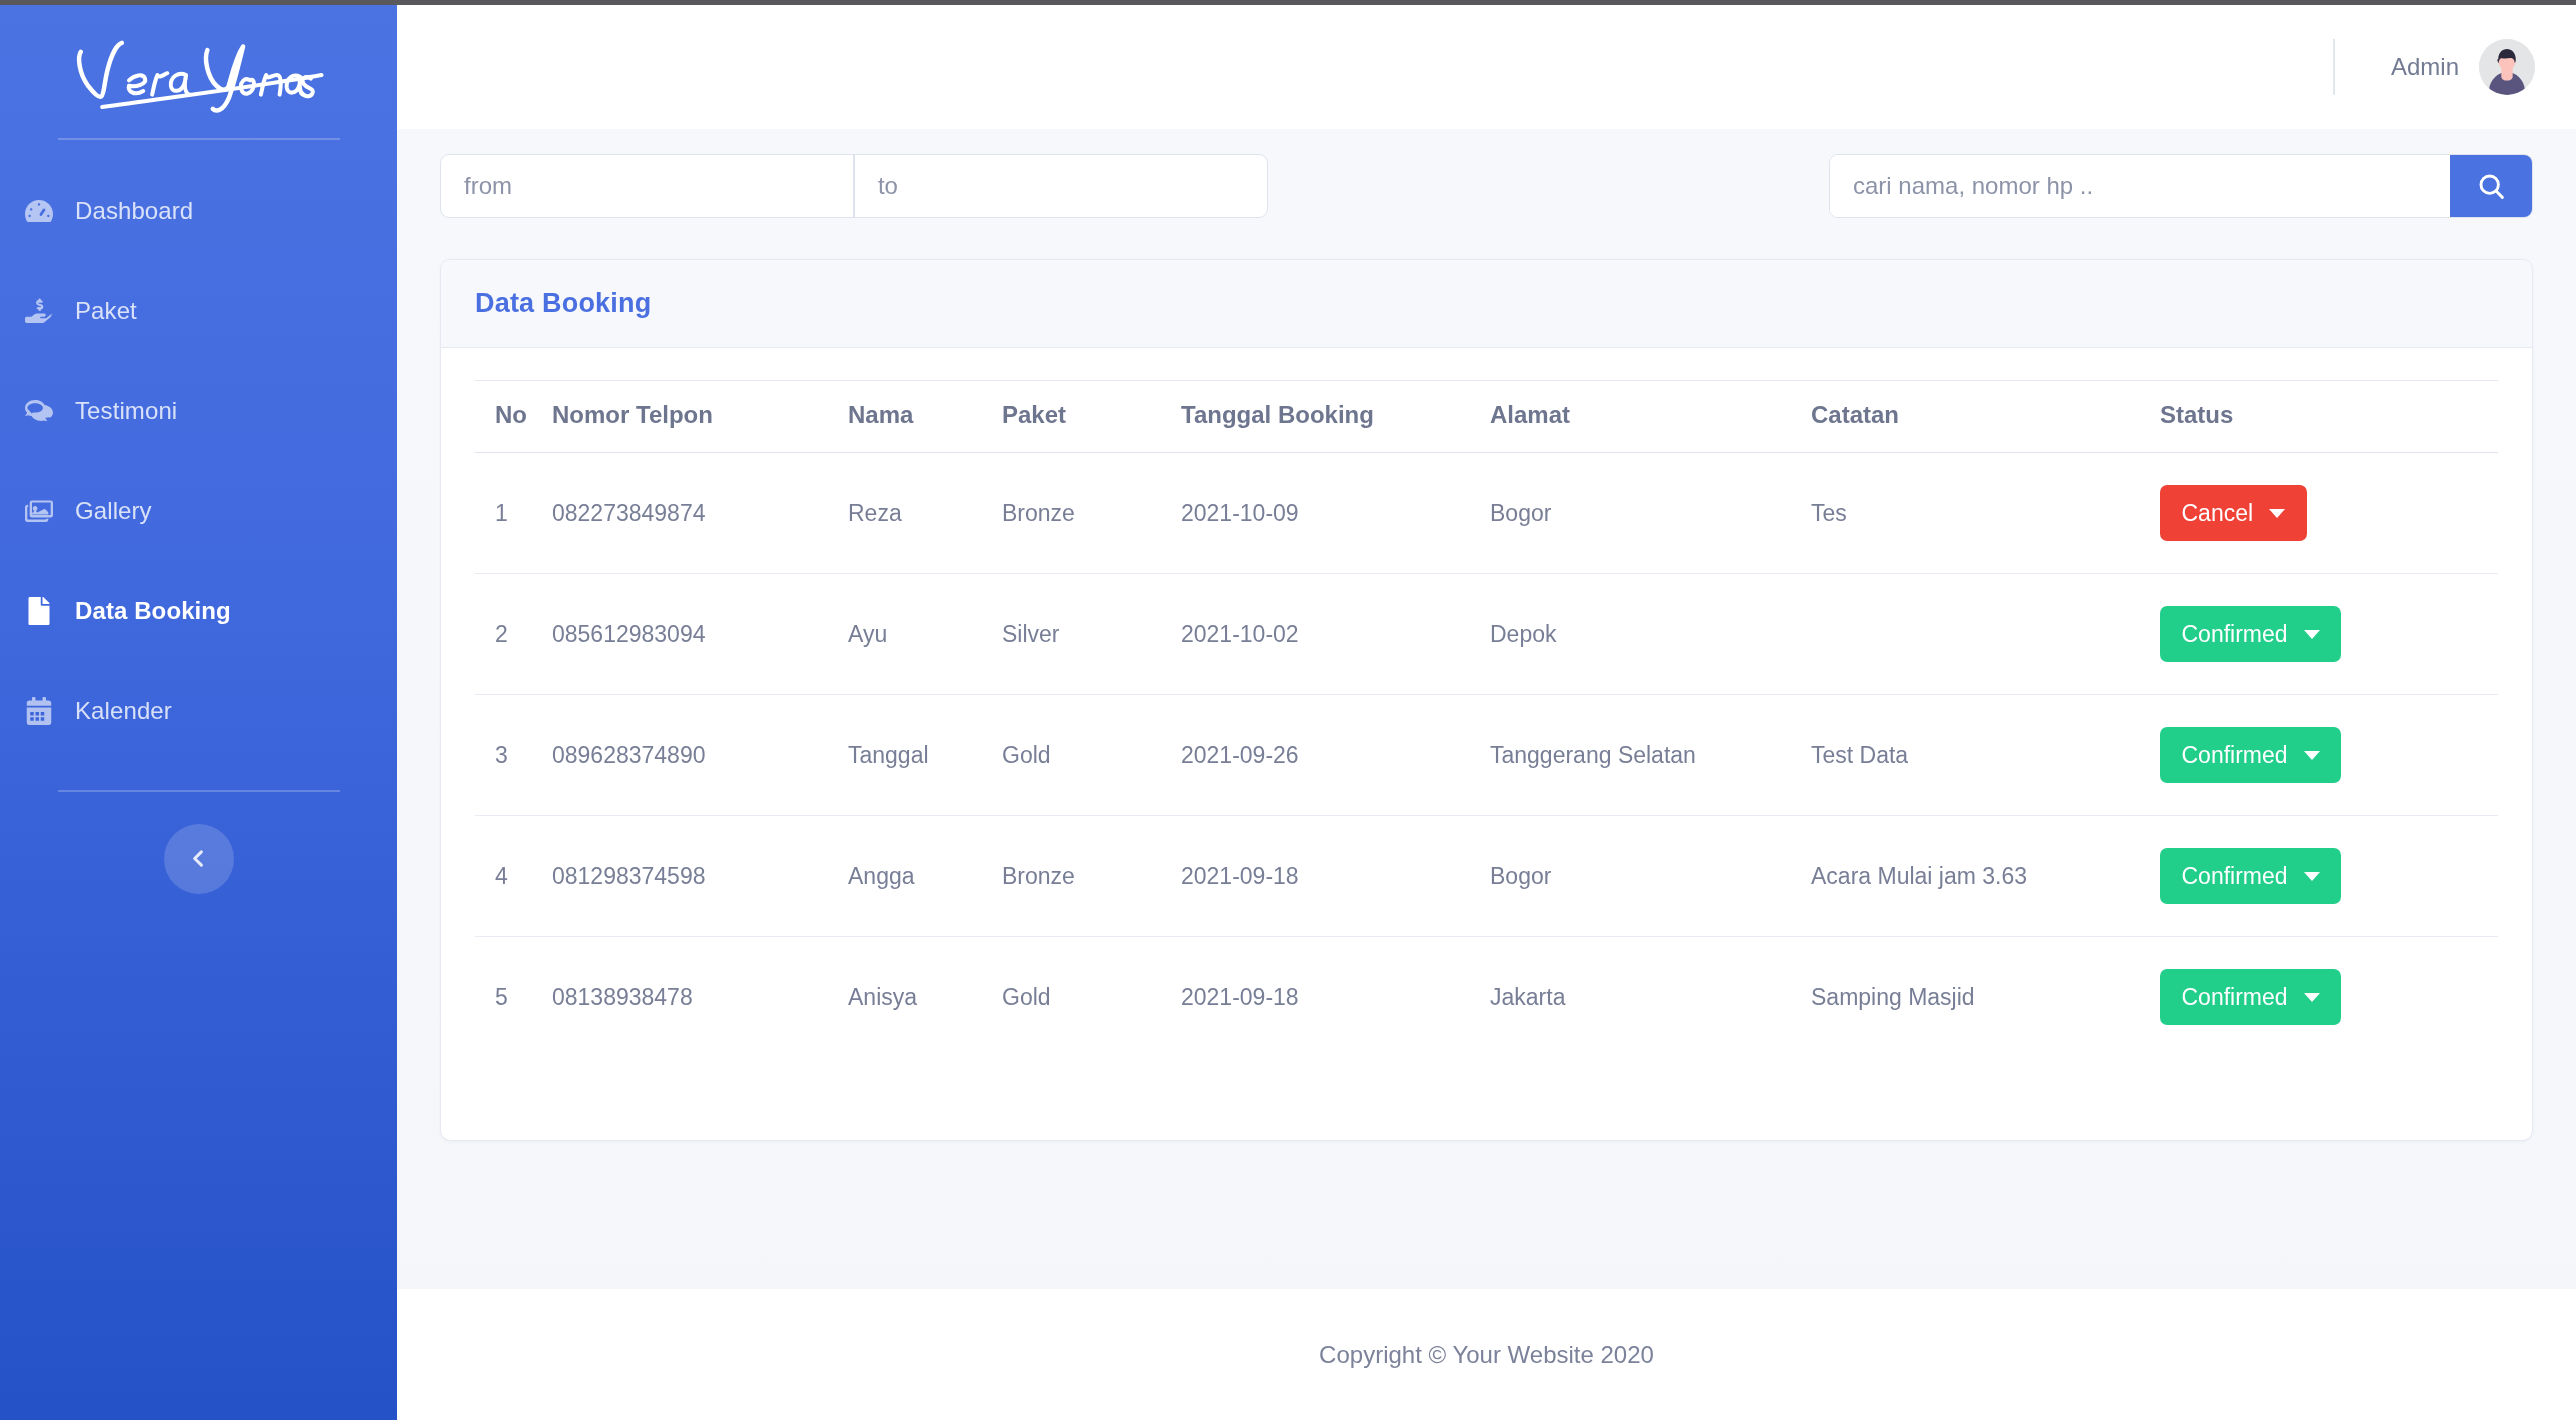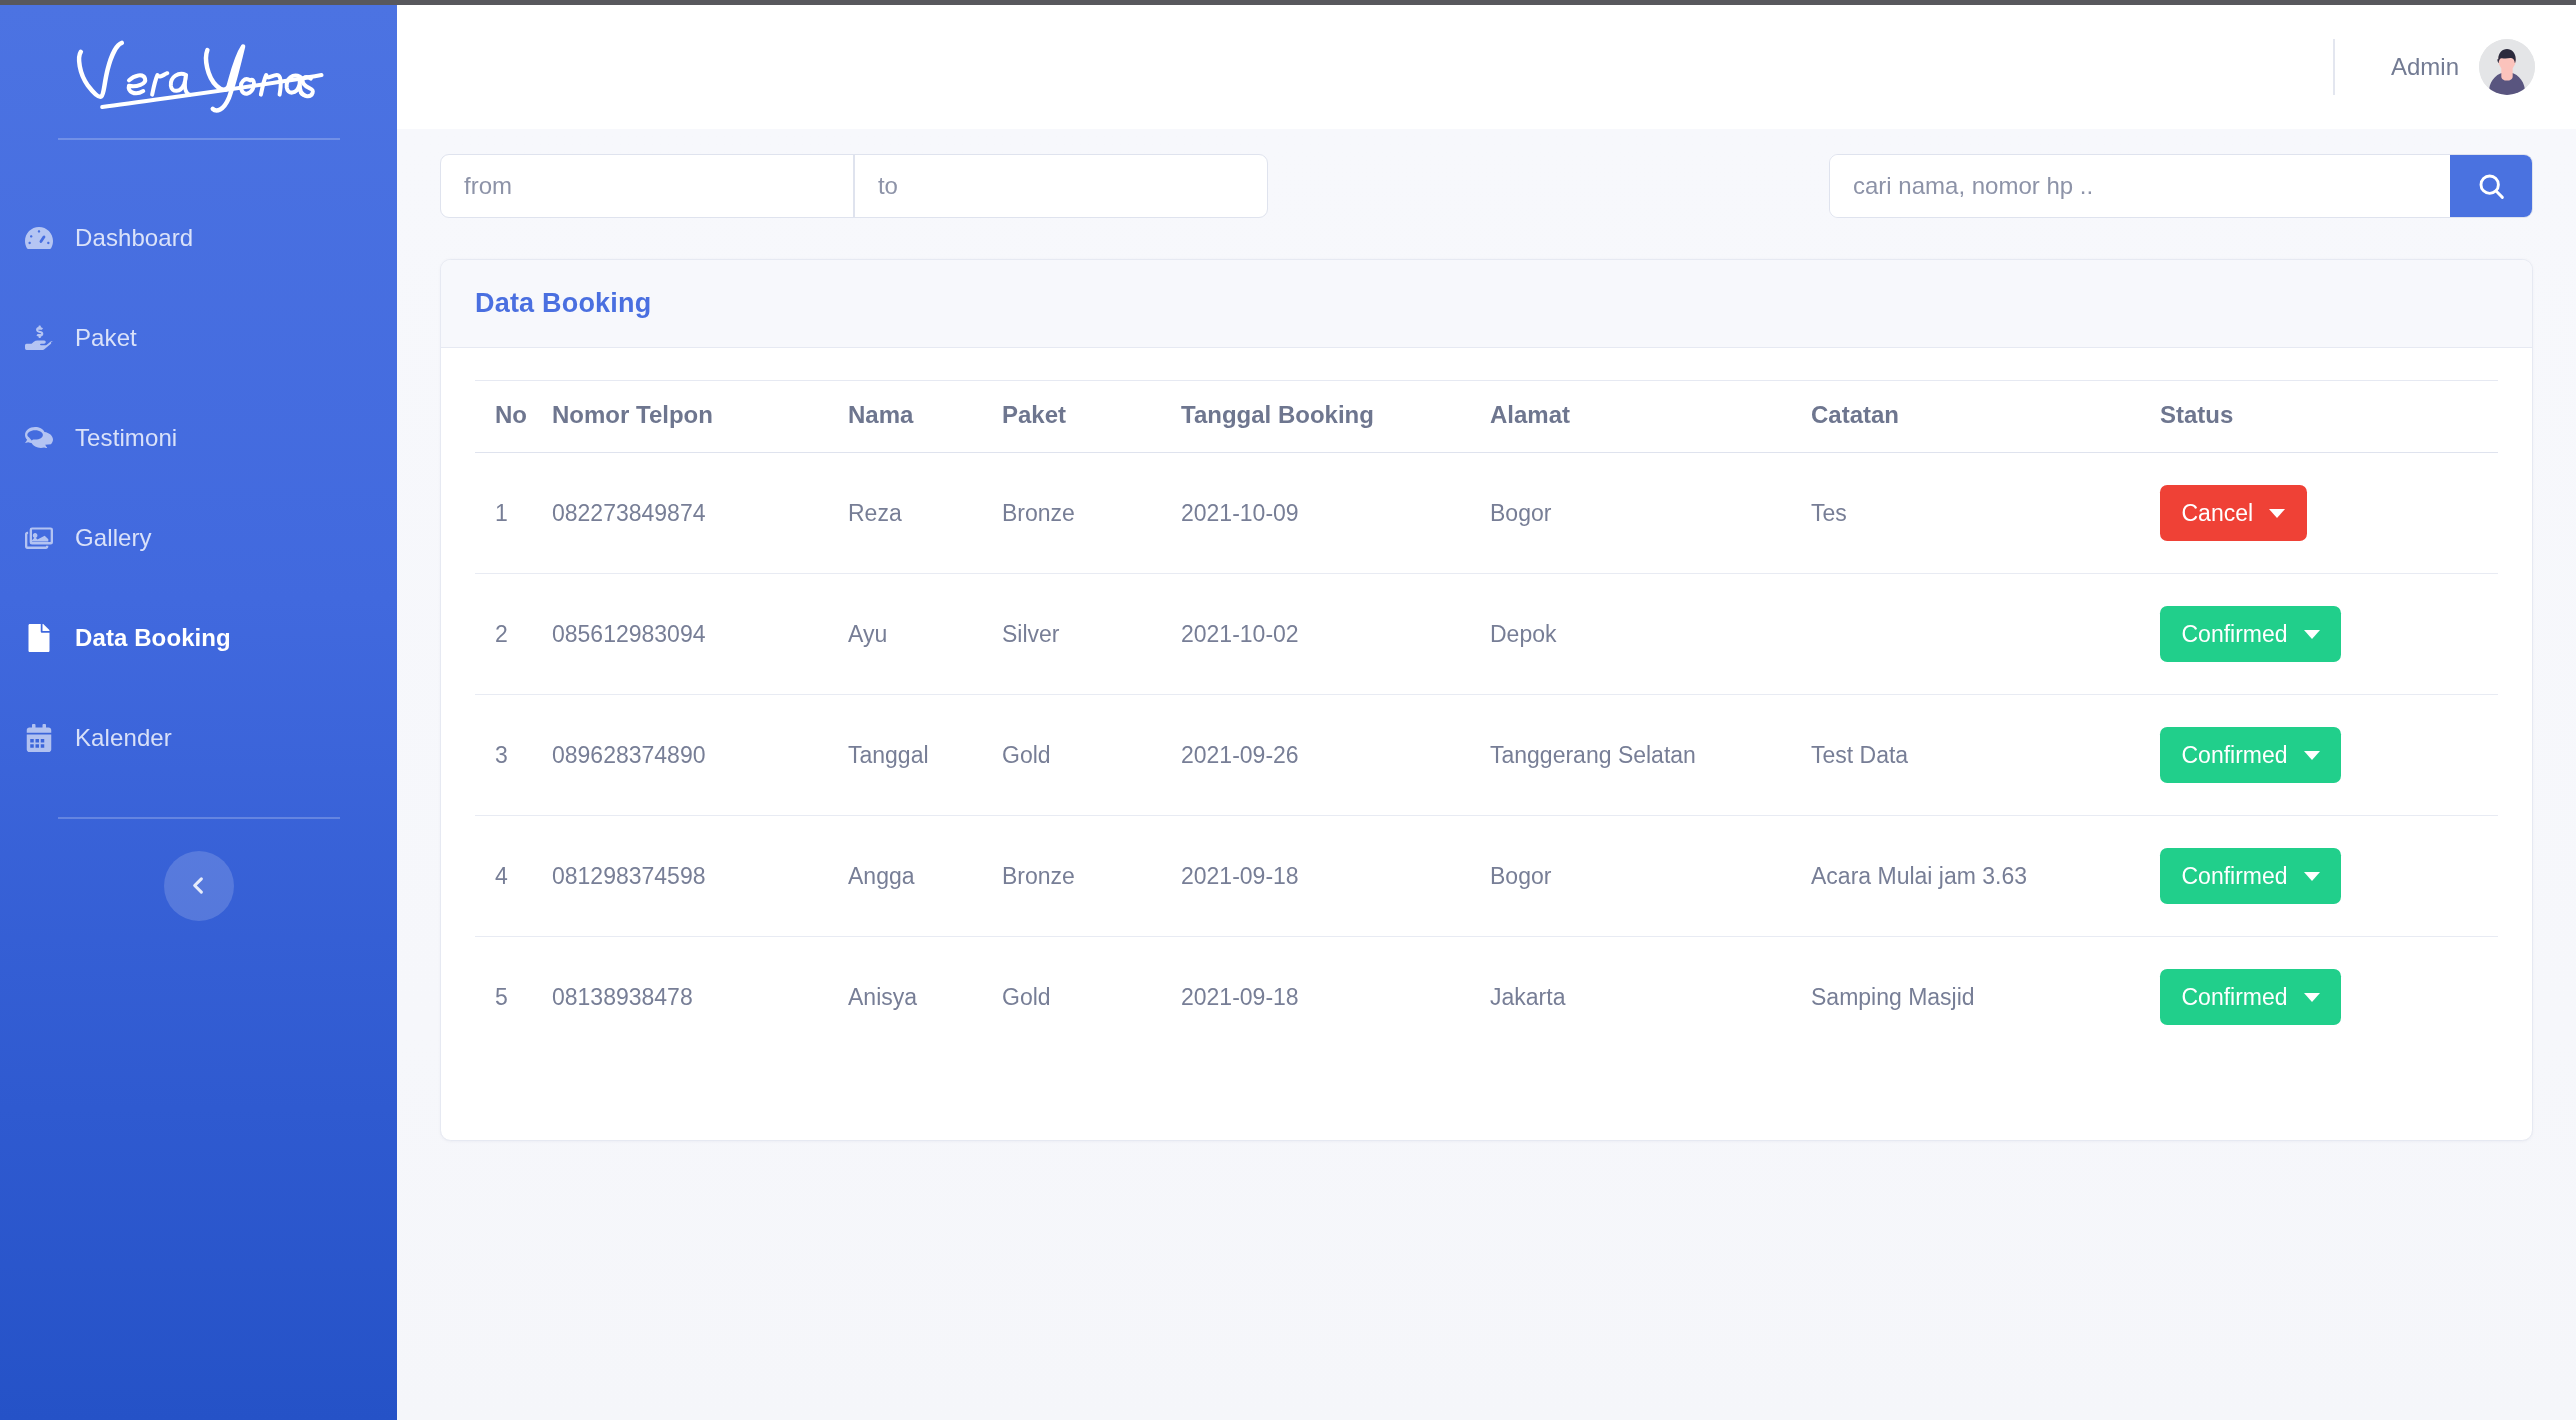--- a/index.html
+++ b/index.html
@@ -55,21 +55,21 @@
   .brand svg { display: block; }
 
   .brand-rule {
     width: 282px;
     height: 1.8px;
     background: rgba(255,255,255,0.22);
     margin: 0 auto;
   }
 
   .nav {
-    padding-top: 48px;
+    padding-top: 21px;
   }
 
   .nav-item {
     display: flex;
     align-items: center;
     height: 100px;
     padding-left: 25px;
     text-decoration: none;
     cursor: pointer;
   }
@@ -623,16 +623,19 @@
                     </button></td>
                 </tr>
               </tbody>
           </table>
         </div>
 
       </section>
 
     </main>
 
+    <footer class="footer">
+      <span class="footer-text">Copyright © Your Website 2020</span>
+    </footer>
 
   </div>
 </div>
 
 
 </body></html>

